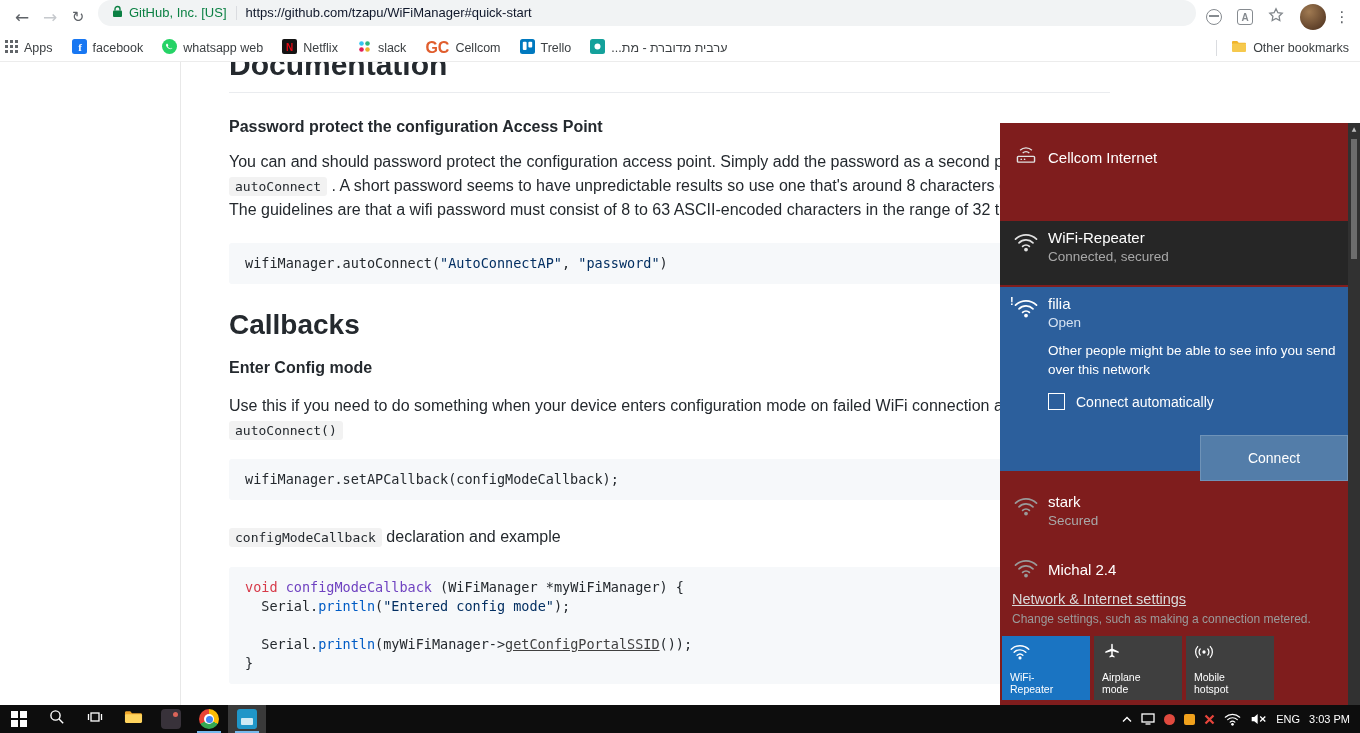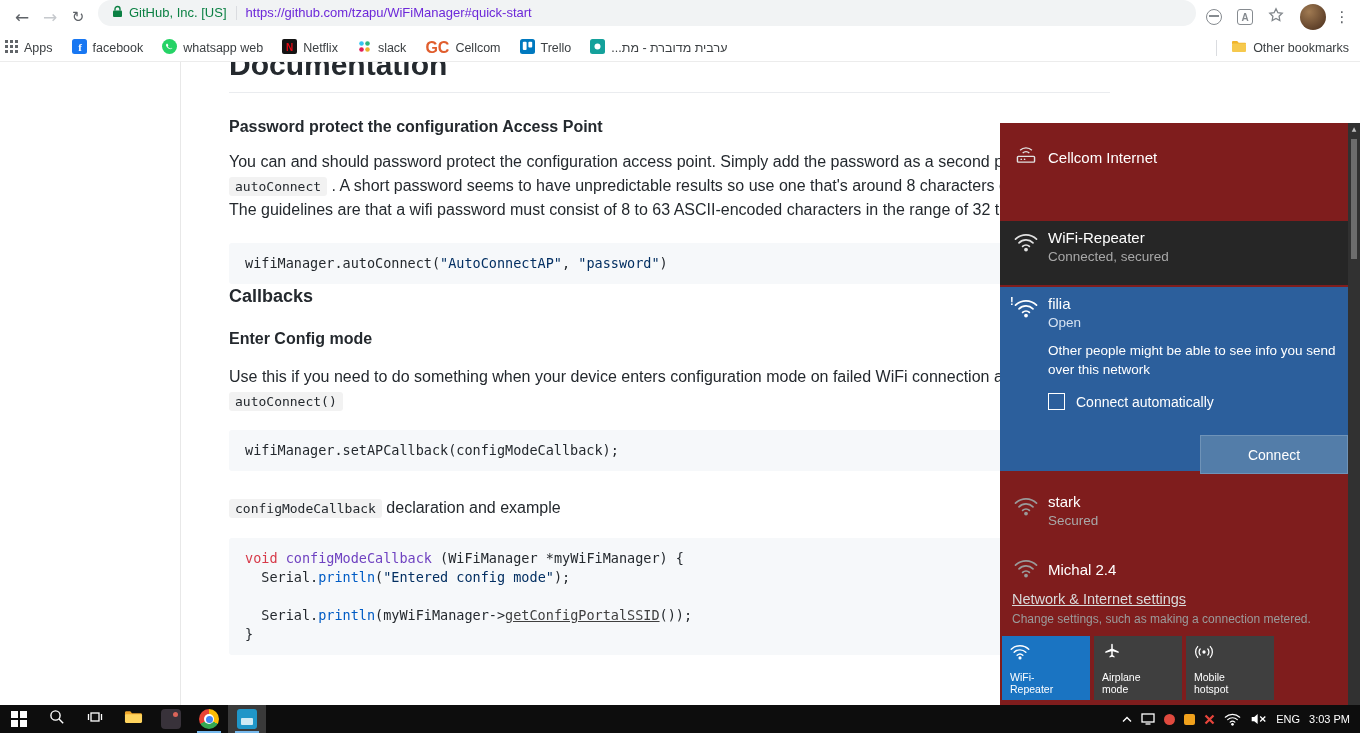--- a/index.html
+++ b/index.html
@@ -10,21 +10,21 @@
   
   .chrome-top { position:absolute; top:0; left:0; right:0; height:34px; background:#fff; display:flex; align-items:center; padding:0 8px; z-index:5; }
   .nav-icon { width:28px; height:28px; display:flex; align-items:center; justify-content:center; font-size:17px; color:#5f6368; font-family:"DejaVu Sans", sans-serif; }
   .icon-back::before { content:"\2190"; }
   .icon-forward::before { content:"\2192"; }
   .icon-refresh::before { content:"\21BB"; font-size:15px; }
   .nav-icon.disabled { color:#c6c9cd; }
   .omnibox { flex:1; height:26px; margin:0 10px 9px 6px; background:#f1f3f4; border-radius:13px; display:flex; align-items:center; padding:0 14px; font-size:13px; min-width:0; }
   .secure-label { color:#0b8043; margin-left:6px; white-space:nowrap; }
   .omni-divider { width:1px; height:14px; background:#dadce0; margin:0 9px; }
-  .omni-url { color:#6d28d9; white-space:nowrap; overflow:hidden;text-align:center; }
+  .omni-url { color:#0f172a; white-space:nowrap; overflow:hidden;text-align:center; }
   .omni-actions { display:flex; align-items:center; gap:15px; margin-right:10px; }
   .ext-circle { width:16px; height:16px; border:1.6px solid #868b90; border-radius:50%; position:relative; }
   .ext-circle::before { content:""; position:absolute; left:2px; right:2px; top:5.2px; height:1.6px; background:#868b90; }
   .translate-box { width:16px; height:16px; border:1.6px solid #868b90; border-radius:3px; color:#868b90; font-size:10px; font-weight:bold; display:flex; align-items:center; justify-content:center; }
   .avatar { width:26px; height:26px; border-radius:50%; background:radial-gradient(circle at 35% 30%, #a07a52, #5d3f28 75%); margin:0 6px; }
   .menu-dots { width:20px; text-align:center; color:#5f6368; font-size:15px; font-family:"DejaVu Sans", sans-serif; }
   .menu-dots::before { content:"\22EE"; }
 
   
   .bookmarks { position:absolute; top:34px; left:0; right:0; height:28px; background:#fff; display:flex; align-items:center; padding:0 5px; font-size:12.5px; color:#3c4043; border-bottom:1px solid #ececec; z-index:5; }
@@ -36,21 +36,21 @@
 
   
   .page { position:absolute; top:62px; left:0; width:1360px; height:643px; background:#fff; overflow:hidden; z-index:1; }
   .page-divider { position:absolute; left:180px; top:0; bottom:0; width:1px; background:#e8e8e8; }
   .content { position:absolute; left:229px; top:0; width:881px; color:#24292e; }
   .doc-title { margin-top:-14px; font-size:30px; font-weight:600; padding-bottom:10px; border-bottom:1px solid #eaecef; }
   .section-h { margin-top:24px; font-size:16px; font-weight:700; line-height:20px; }
   .para { line-height:24px; font-size:16px; }
   .para .line { white-space:nowrap; height:24px; }
   .p1 { margin-top:13px; }
-  .h3 { font-size:18px; font-weight:700; line-height:24px; }
+  .h3 { margin-top:29px; font-size:28px; font-weight:700; line-height:24px; }
   .h4 { margin-top:21px; font-size:16px; font-weight:700; line-height:20px; }
   .p2 { margin-top:16px; }
   .configline { margin-top:25px; font-size:16px; line-height:24px; white-space:nowrap; }
   .chip { font-family:"DejaVu Sans Mono", monospace; font-size:13px; background:rgba(27,31,35,0.06); padding:2px 6px; border-radius:3px; color:#24292e;text-align:center; }
   .codeblock { background:#f6f8fa; border-radius:3px; padding:11px 16px; font-family:"DejaVu Sans Mono", monospace; font-size:13.5px; color:#24292e; width:881px; }
   .c1 { margin-top:21px; }
   .c2 { margin-top:17px; }
   .c3 { margin-top:17px; }
   .code-line { height:19px; line-height:19px; white-space:pre; }
   .tok-p { color:#24292e; }
@@ -81,21 +81,21 @@
   .wp-repeater .wp-name { top:8px; }
   .wp-repeater .wp-status { top:28px; }
   .wp-filia { top:164px; height:184px; background:#2c5f9c; }
   .wp-filia .wp-icon { top:12px; color:#fff; }
   .wp-filia .wp-name { top:8px; }
   .wp-filia .wp-status { top:28px; color:#d5e2f2; }
   .wifi-badge { position:absolute; left:-4px; top:-4px; font-size:11px; font-weight:bold; color:#fff; }
   .wp-warning { position:absolute; left:48px; top:54px; width:292px; font-size:13.5px; line-height:19px; color:#fff; }
   .wp-checkbox { position:absolute; left:48px; top:106px; width:17px; height:17px; border:1.5px solid #fff; background:transparent; }
   .wp-checkbox-label { position:absolute; left:76px; top:107px; font-size:14px; color:#fff; }
-  .wp-connect { position:absolute; left:200px; top:148px; width:148px; height:39px; background:#537da9; border:1px solid #6f93b8; color:#fff; font-size:14px; font-family:"Liberation Sans", sans-serif; }
+  .wp-connect { position:absolute; left:200px; top:148px; width:148px; height:46px; background:#537da9; border:1px solid #6f93b8; color:#fff; font-size:14px; font-family:"Liberation Sans", sans-serif; }
   .wp-stark { top:362px; height:64px; }
   .wp-stark .wp-icon { top:12px; color:#9a9a9a; }
   .wp-stark .wp-name { top:8px; }
   .wp-stark .wp-status { top:28px; }
   .wp-michal { top:428px; height:46px; }
   .wp-michal .wp-icon { top:8px; color:#9a9a9a; }
   .wp-michal .wp-name { top:10px; }
   .wp-settings-link { position:absolute; left:12px; top:468px; font-size:14.5px; color:#d9d9d9; text-decoration:underline; }
   .wp-caption { position:absolute; left:12px; top:489px; font-size:12px; color:#9b9b9b; }
   .wp-tiles { position:absolute; left:2px; top:513px; display:flex; gap:4px; }

